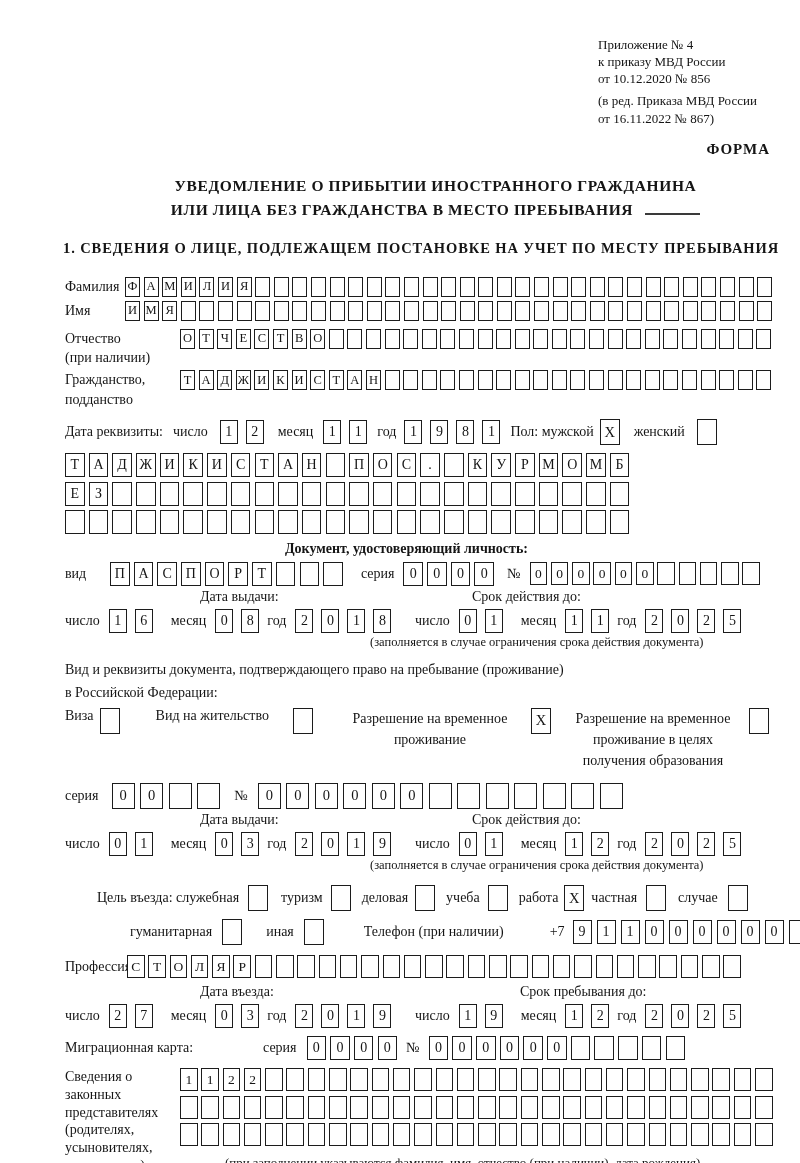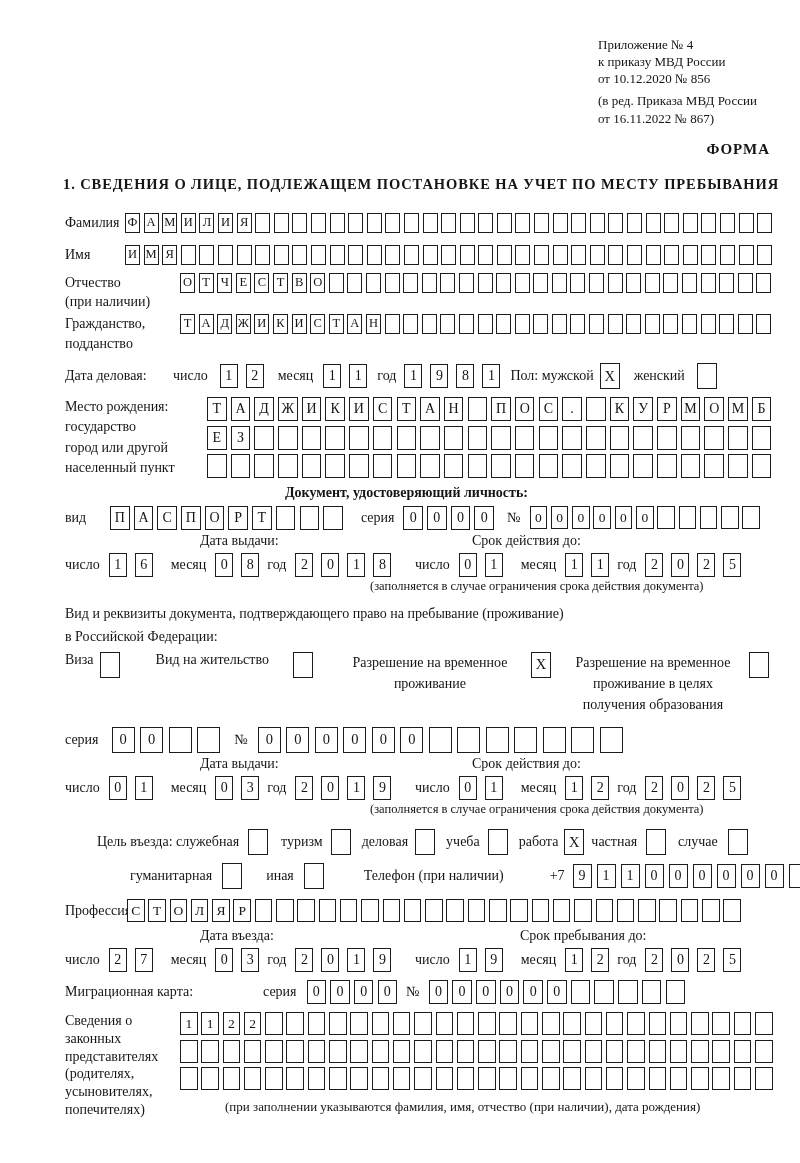--- a/index.html
+++ b/index.html
@@ -21,21 +21,21 @@
   .sm .cell{width:15px;height:20px;margin-right:3.6px;font-size:12.5px;border-width:1.6px;}
   .md .cell{width:19.5px;height:24px;margin-right:4.2px;font-size:14px;}
   .nm .cell{width:17.5px;height:23px;margin-right:3.8px;font-size:13.5px;border-width:1.7px;}
   .lg .cell{width:23px;height:26px;margin-right:5.5px;font-size:14.5px;}
   .dt .cell{width:18px;height:24px;margin-right:8px;font-size:14px;}
   .ph .cell{width:19px;height:24px;margin-right:5px;font-size:14px;}
   .cb .cell{width:20px;height:26px;font-size:14.5px;}
   .lbl{font-size:14px;flex-shrink:0;white-space:nowrap;}
   
   .row-surname{margin-top:20px;}
-  .row-name{margin-top:12px;}
+  .row-name{margin-top:4px;}
   .row-patronymic{margin-top:8px;}
   .row-citizenship{margin-top:2px;}
   .row-birthdate{margin-top:10px;}
   .row-birthplace{margin-top:8px;}
   .bp-cellcol>.cells{margin-bottom:4.5px;}
   .doc-heading{margin-top:2px;text-align:center;font-weight:bold;font-size:14px;padding-right:30px;}
   .row-vid{margin-top:5px;}
   .datecols{display:flex;margin-top:3px;}
   .dc-left{width:350px;flex-shrink:0;}
   .datehead{font-size:14px;line-height:1.15;}
@@ -68,20 +68,24 @@
     <div>Приложение № 4</div>
     <div>к приказу МВД России</div>
     <div>от 10.12.2020 № 856</div>
     <div class="gap"></div>
     <div>(в ред. Приказа МВД России</div>
     <div>от 16.11.2022 № 867)</div>
   </div>
 
   <div class="forma">ФОРМА</div>
 
+  <div class="title">
+    <div>УВЕДОМЛЕНИЕ О ПРИБЫТИИ ИНОСТРАННОГО ГРАЖДАНИНА</div>
+    <div><span>ИЛИ ЛИЦА БЕЗ ГРАЖДАНСТВА В МЕСТО ПРЕБЫВАНИЯ</span><span class="blank-line"></span></div>
+  </div>
 
   <div class="sec-heading">1. СВЕДЕНИЯ О ЛИЦЕ, ПОДЛЕЖАЩЕМ ПОСТАНОВКЕ НА УЧЕТ ПО МЕСТУ ПРЕБЫВАНИЯ</div>
 
   <div class="frow row-surname">
     <div class="flabel" style="width:60px;">Фамилия</div>
     <div class="cells sm">
         <span class="cell">Ф</span>
         <span class="cell">А</span>
         <span class="cell">М</span>
         <span class="cell">И</span>
@@ -236,21 +240,21 @@
         <span class="cell"></span>
         <span class="cell"></span>
         <span class="cell"></span>
         <span class="cell"></span>
         <span class="cell"></span>
         <span class="cell"></span>
       </div>
   </div>
 
   <div class="frow row-birthdate vcenter">
-    <div class="flabel" style="width:108px;">Дата деловая:</div>
+    <div class="flabel" style="width:108px;">Дата реквизиты:</div>
     <span class="lbl" style="margin-right:12px;">число</span>
     <div class="cells dt">
         <span class="cell">1</span>
         <span class="cell">2</span>
       </div>
     <span class="lbl" style="margin:0 10px 0 6px;">месяц</span>
     <div class="cells dt">
         <span class="cell">1</span>
         <span class="cell">1</span>
       </div>
@@ -265,26 +269,20 @@
     <div class="cells cb">
         <span class="cell">X</span>
       </div>
     <span class="lbl" style="margin:0 12px 0 14px;">женский</span>
     <div class="cells cb">
         <span class="cell"></span>
       </div>
   </div>
 
   <div class="frow row-birthplace">
-    <div class="flabel" style="width:142px;line-height:1.45;">
-      <div>Место рождения:</div>
-      <div>государство</div>
-      <div>город или другой</div>
-      <div>населенный пункт</div>
-    </div>
     <div class="bp-cellcol">
       <div class="cells md">
           <span class="cell">Т</span>
           <span class="cell">А</span>
           <span class="cell">Д</span>
           <span class="cell">Ж</span>
           <span class="cell">И</span>
           <span class="cell">К</span>
           <span class="cell">И</span>
           <span class="cell">С</span>

